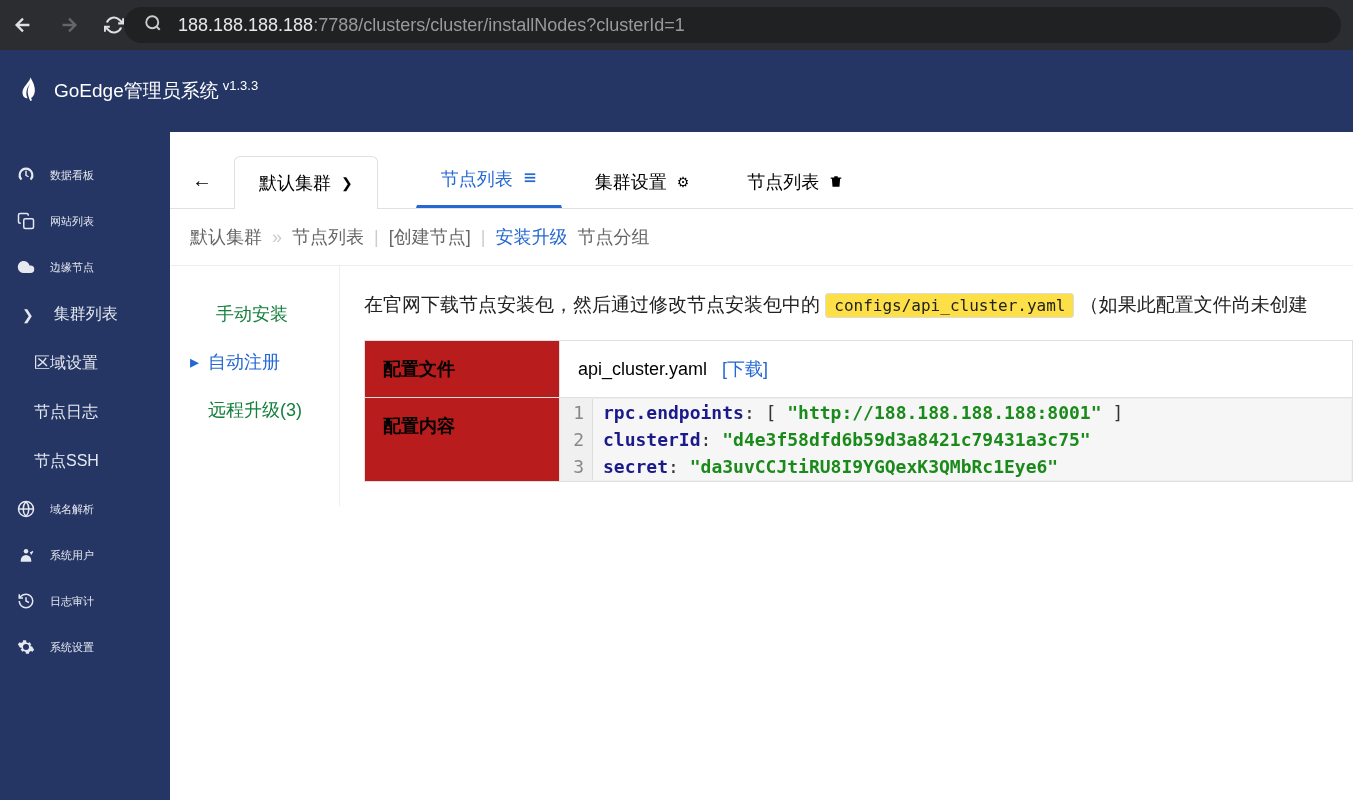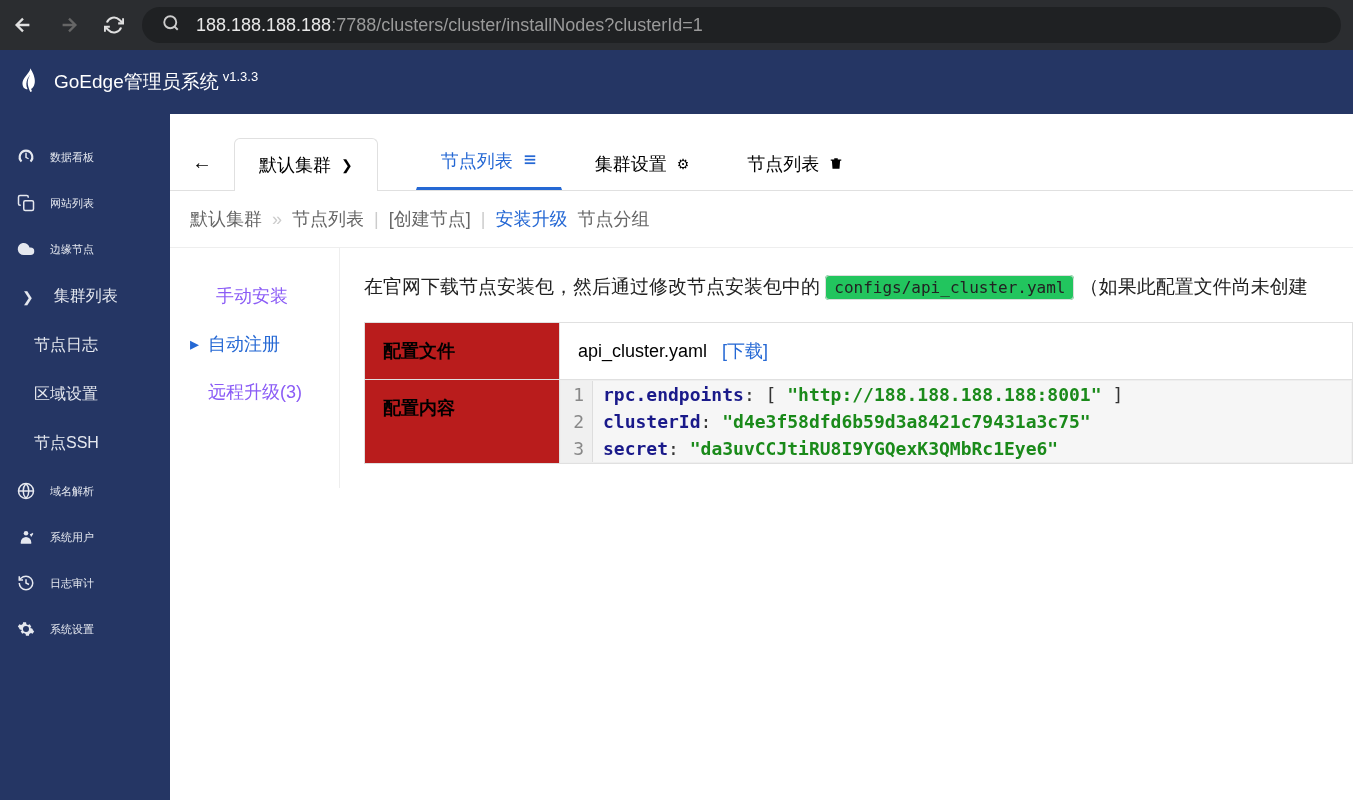--- a/index.html
+++ b/index.html
@@ -1,29 +1,29 @@
 <!DOCTYPE html>
 <html><head>
   <meta charset="utf-8">
   <style>
     * { margin: 0; padding: 0; box-sizing: border-box; }
     body { font-family: -apple-system, BlinkMacSystemFont, "Segoe UI", sans-serif; overflow: hidden; width: 1353px; height: 800px; }
     
     
-    .browser-bar { background: #2b2d30; height: 50px; display: flex; align-items: center; padding: 0 12px; gap: 18px; }
+    .browser-bar { background: #2b2d30; height: 50px; display: flex; align-items: center; padding: 0 12px; }
     .browser-nav { display: flex; gap: 24px; align-items: center; }
     .browser-nav-btn { color: #e0e0e0; cursor: pointer; display: flex; }
     .browser-nav-btn.disabled { color: #666; }
     .url-bar { display: flex; align-items: center; gap: 16px; flex: 1; padding-left: 20px; border-radius: 18px; background: #1f2123; height: 36px; }
     .search-icon { color: #ccc; }
     .url-text { color: #e8e8e8; font-size: 18px; }
     .url-text .path { color: #9a9a9a; }
     
     
-    .app-header { background: #253664; height: 64px; display: flex; align-items: center; padding: 0 20px; }
+    .app-header { background: #253664; height: 82px; display: flex; align-items: center; padding: 0 20px; }
     .logo-section { display: flex; align-items: center; gap: 12px; color: #fff; }
     .logo-icon { transform: rotate(-45deg); }
     .app-title { font-size: 19px; font-weight: 500; }
     .version { font-size: 13px; margin-left: 4px; vertical-align: super; }
     
     
     .main-layout { display: flex; height: calc(800px - 50px - 64px); }
     
     
     .sidebar { width: 170px; background: #253664; color: #e5e8ef; padding-top: 20px; flex-shrink: 0; }
@@ -46,27 +46,27 @@
     
     
     .breadcrumb { display: flex; align-items: center; gap: 10px; padding: 16px 20px; font-size: 18px; color: #666; border-bottom: 1px solid #eee; }
     .breadcrumb a { color: #666; cursor: pointer; }
     .breadcrumb a.current { color: #2568d4; }
     .breadcrumb .sep { color: #ccc; }
     
     
     .install-section { display: flex; padding: 0; }
     .install-sidebar { width: 170px; border-right: 1px solid #eee; padding: 24px 0; flex-shrink: 0; }
-    .install-nav-item { padding: 12px 20px; font-size: 18px; color: #8b5cf6; cursor: pointer; display: flex; align-items: center; gap: 8px; }
+    .install-nav-item { padding: 12px 20px; font-size: 18px; color: #15803d; cursor: pointer; display: flex; align-items: center; gap: 8px; }
     .install-nav-item.active { color: #2568d4; }
     .install-nav-item .marker { width: 10px; display: inline-block; }
     
     .install-content { flex: 1; padding: 24px 0 24px 24px; }
     .install-desc { font-size: 19px; color: #222; margin-bottom: 20px; line-height: 1.6; }
-    .code-inline { border: 1px solid #ddd; border-radius: 4px; padding: 2px 8px; font-size: 16px; font-family: monospace; background: #22c55e; }
+    .code-inline { border: 1px solid #ddd; border-radius: 4px; padding: 2px 8px; font-size: 16px; font-family: monospace; background: #fde047; }
     
     
     .config-table { width: 100%; border-collapse: collapse; border: 1px solid #e0e0e0; margin-top: 12px; }
     .config-table td { border: 1px solid #e0e0e0; padding: 16px 18px; vertical-align: top; font-size: 18px; }
     .config-table td.label { background: #b91c1c; width: 195px; font-weight: 600; }
     .download-link { color: #2568d4; cursor: pointer; }
     
     
     .code-block { background: #f6f6f6; font-family: "Consolas", monospace; font-size: 18px; border: 1px solid #eee; }
     .code-line { display: flex; }
@@ -150,24 +150,24 @@
             <path d="M18 10h-1.26A8 8 0 109 20h9a5 5 0 000-10z"></path>
           </svg>
         </span>
       <span>边缘节点</span>
     </div>
     <div class="sidebar-item sub with-chevron">
       <span class="chevron-right">❯</span>
       <span>集群列表</span>
     </div>
     <div class="sidebar-item sub">
+      <span>区域设置</span>
+    </div>
+    <div class="sidebar-item sub">
       <span>节点日志</span>
-    </div>
-    <div class="sidebar-item sub">
-      <span>区域设置</span>
     </div>
     <div class="sidebar-item sub">
       <span>节点SSH</span>
     </div>
     <div class="sidebar-item">
       <span class="sidebar-icon">
           <svg width="18" height="18" viewBox="0 0 24 24" fill="none" stroke="currentColor" stroke-width="2">
             <circle cx="12" cy="12" r="10"></circle>
             <path d="M2 12h20M12 2a15 15 0 010 20M12 2a15 15 0 000 20"></path>
           </svg>

